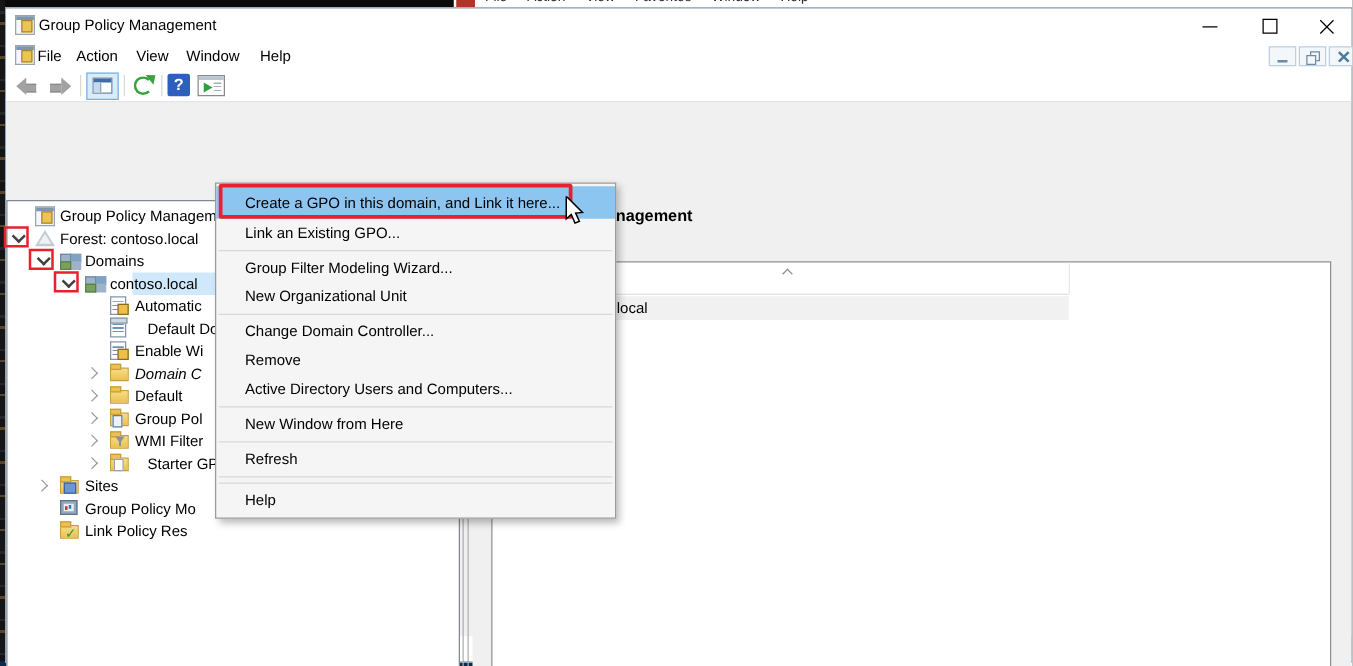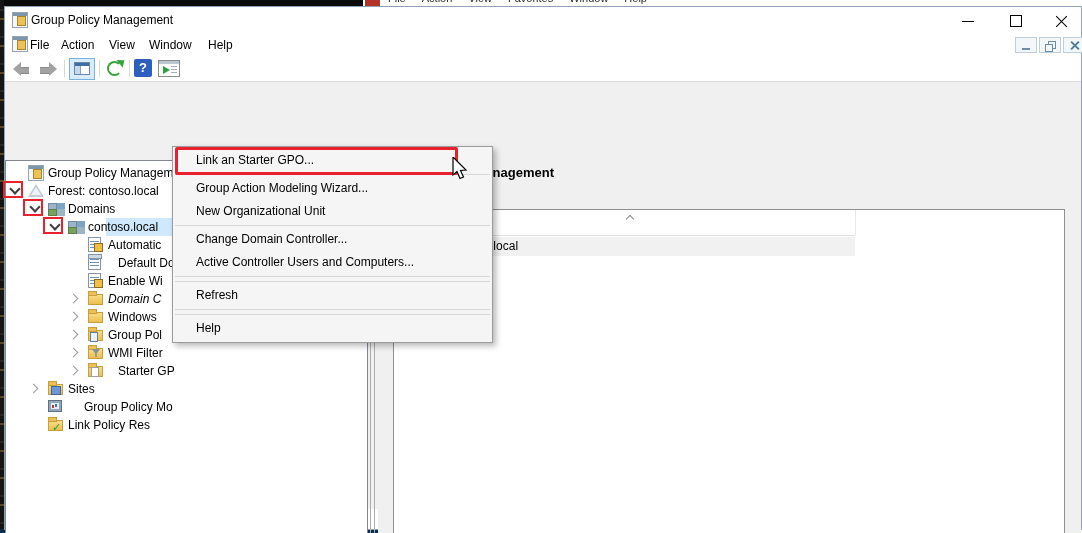--- a/index.html
+++ b/index.html
@@ -256,21 +256,21 @@
             <span class="tlabel" style="left: 102px;">Enable Wi</span>
           </div>
           <div class="trow" style="top: 129px; left: 0px; width: 360px;">
             <span class="chev right" style="left: 62px;"></span>
             <span class="ticon i-folder" style="left: 82px;"></span>
             <span class="tlabel" style="left: 102px; font-style: italic;">Domain C</span>
           </div>
           <div class="trow" style="top: 147px; left: 0px; width: 360px;">
             <span class="chev right" style="left: 62px;"></span>
             <span class="ticon i-folder" style="left: 82px;"></span>
-            <span class="tlabel" style="left: 102px;">Windows</span>
+            <span class="tlabel" style="left: 102px;">Default</span>
           </div>
           <div class="trow" style="top: 165px; left: 0px; width: 360px;">
             <span class="chev right" style="left: 62px;"></span>
             <span class="ticon i-folder ov ov-gpo" style="left: 82px;"></span>
             <span class="tlabel" style="left: 102px;">Group Pol</span>
           </div>
           <div class="trow" style="top: 183px; left: 0px; width: 360px;">
             <span class="chev right" style="left: 62px;"></span>
             <span class="ticon i-folder ov ov-wmi" style="left: 82px;"></span>
             <span class="tlabel" style="left: 102px;">WMI Filter</span>
@@ -280,21 +280,21 @@
             <span class="ticon i-folder ov ov-starter" style="left: 82px;"></span>
             <span class="tlabel" style="left: 112px;">Starter GP</span>
           </div>
           <div class="trow" style="top: 219px; left: 0px; width: 360px;">
             <span class="chev right" style="left: 22px;"></span>
             <span class="ticon i-folder ov ov-sites" style="left: 42px;"></span>
             <span class="tlabel" style="left: 62px;">Sites</span>
           </div>
           <div class="trow" style="top: 237px; left: 0px; width: 360px;">
             <span class="ticon i-modeling" style="left: 42px;"></span>
-            <span class="tlabel" style="left: 78px;">Group Policy Mo</span>
+            <span class="tlabel" style="left: 62px;">Group Policy Mo</span>
           </div>
           <div class="trow" style="top: 255px; left: 0px; width: 360px;">
             <span class="ticon i-folder ov ov-results" style="left: 42px;"></span>
             <span class="tlabel" style="left: 62px;">Link Policy Res</span>
           </div>
         </div>
       <div class="split" style="left:365px;"></div>
       <div class="split" style="left:369px;"></div>
 
       <div id="rightpane">
@@ -308,28 +308,31 @@
           <div id="row-stripe">
             <span class="rowtext">contoso.local</span>
           </div>
         </div>
       </div>
 
     </div>
   </div>
 
   <div id="ctxmenu">
-      <div class="cm-item">Link an Starter GPO...</div>
-      <div class="cm-sep"></div>
-      <div class="cm-item">Group Action Modeling Wizard...</div>
+      <div class="cm-item hl">Create a GPO in this domain, and Link it here...</div>
+      <div class="cm-item">Link an Existing GPO...</div>
+      <div class="cm-sep"></div>
+      <div class="cm-item">Group Filter Modeling Wizard...</div>
       <div class="cm-item">New Organizational Unit</div>
       <div class="cm-sep"></div>
       <div class="cm-item">Change Domain Controller...</div>
-      <div class="cm-item">Active Controller Users and Computers...</div>
-      <div class="cm-sep"></div>
+      <div class="cm-item">Remove</div>
+      <div class="cm-item">Active Directory Users and Computers...</div>
+      <div class="cm-sep"></div>
+      <div class="cm-item">New Window from Here</div>
       <div class="cm-sep"></div>
       <div class="cm-item">Refresh</div>
       <div class="cm-sep"></div>
       <div class="cm-sep"></div>
       <div class="cm-item">Help</div>
     </div>
 
   <div id="menu-annot"></div>
 
   <div id="cursor">

